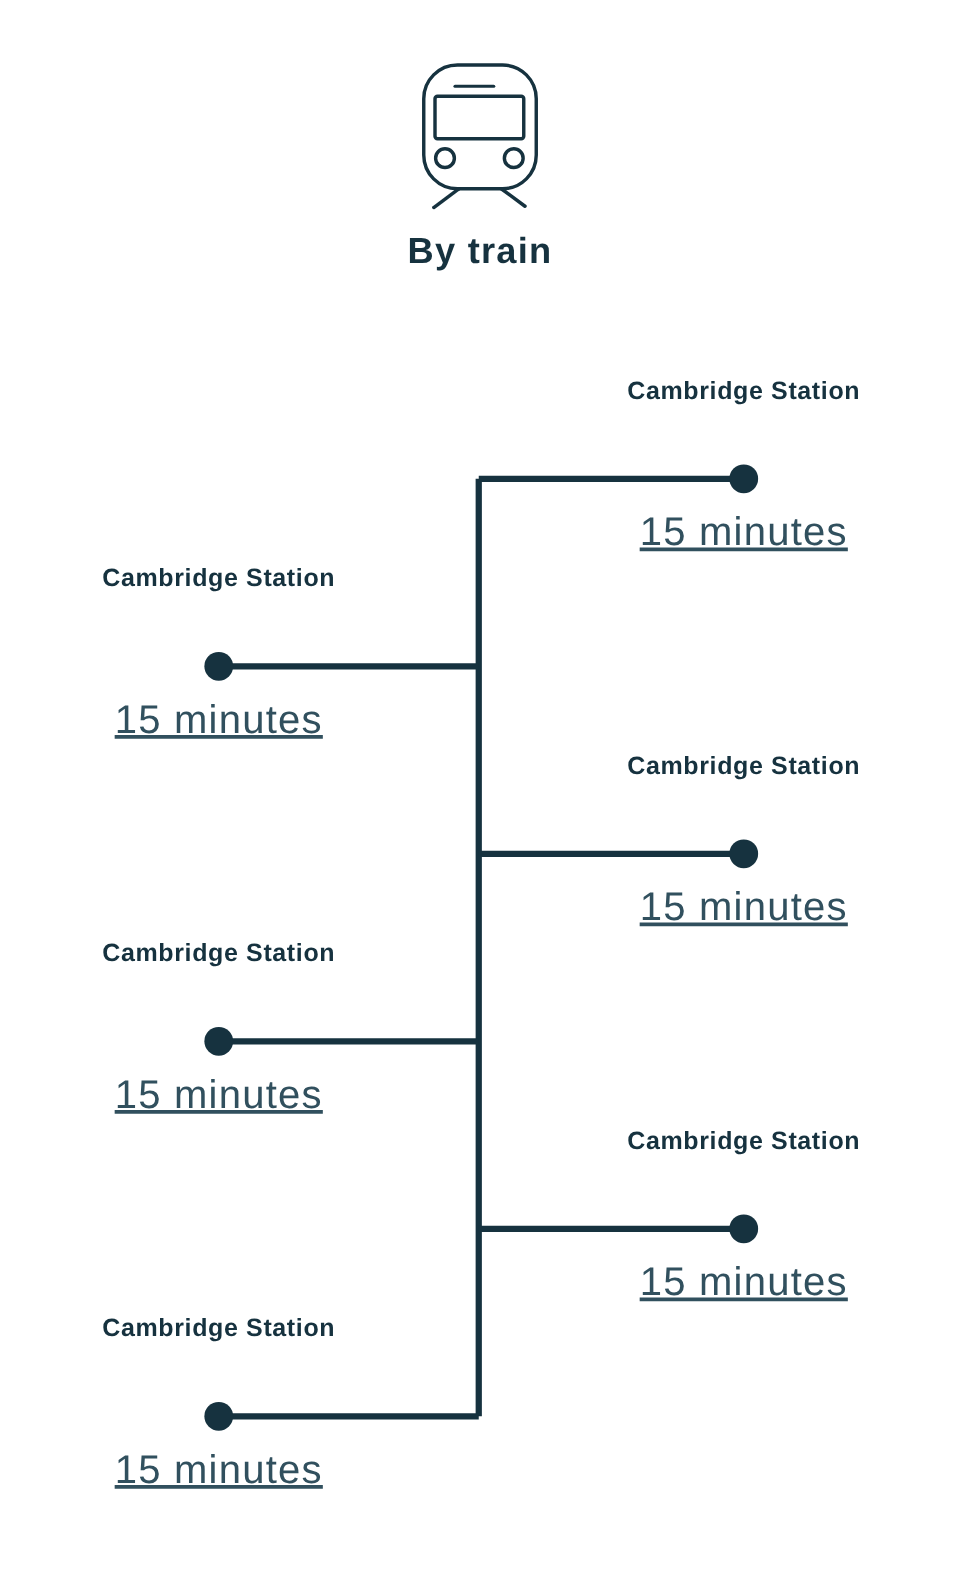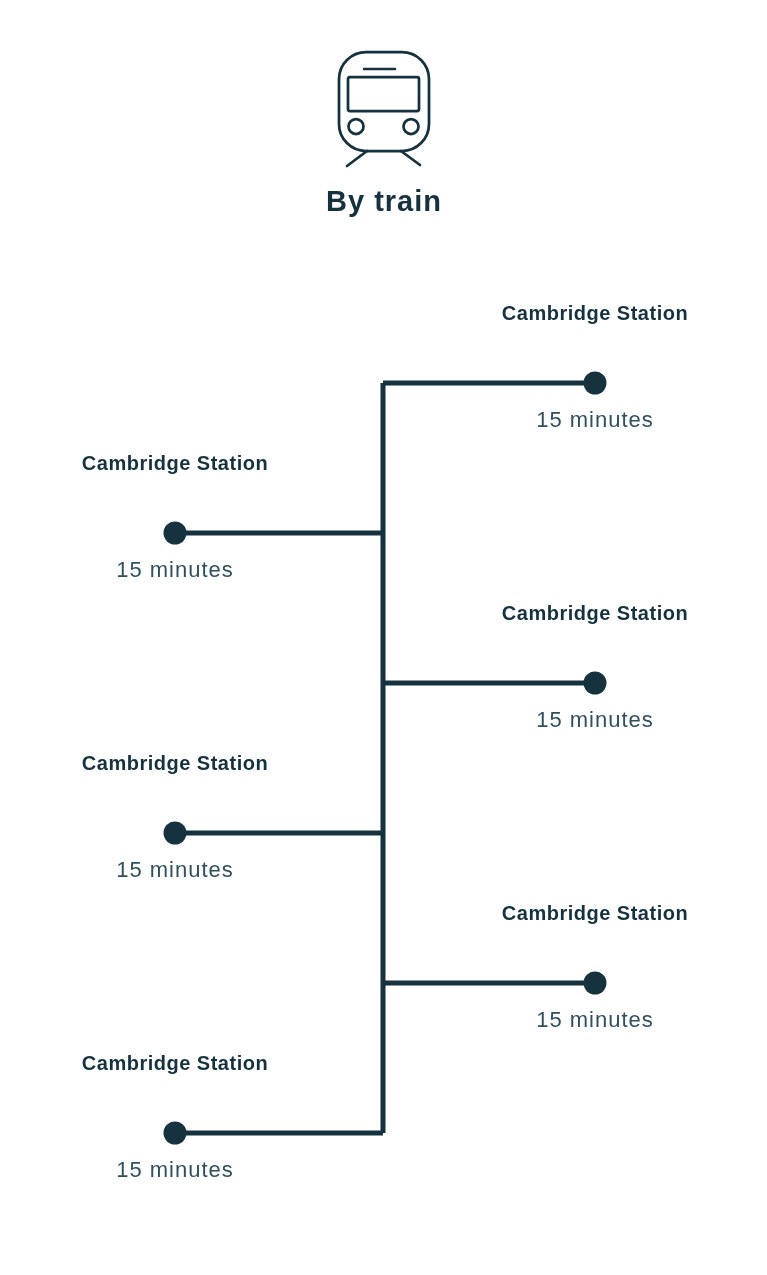--- a/index.html
+++ b/index.html
@@ -54,24 +54,25 @@
     font-size:20px;
     line-height:33px;
     font-weight:bold;
     letter-spacing:0.5px;
     color:var(--ink);
   }
   .duration{
     position:absolute;
     width:300px;
     text-align:center;
-    font-size:22px;
+    font-size:32px;
     font-weight:normal;
     letter-spacing:1px;
     color:var(--muted);
+    text-decoration:underline;
   }
 </style>
 </head>
 <body>
 
 <div class="page">
 
   <svg class="train-icon" viewBox="0 0 94 118" fill="none" xmlns="http://www.w3.org/2000/svg">
     <rect x="2" y="2" width="90" height="99" rx="27" stroke="currentColor" stroke-width="2.75"></rect>
     <line x1="27" y1="19" x2="58" y2="19" stroke="currentColor" stroke-width="2.5" stroke-linecap="round"></line>

